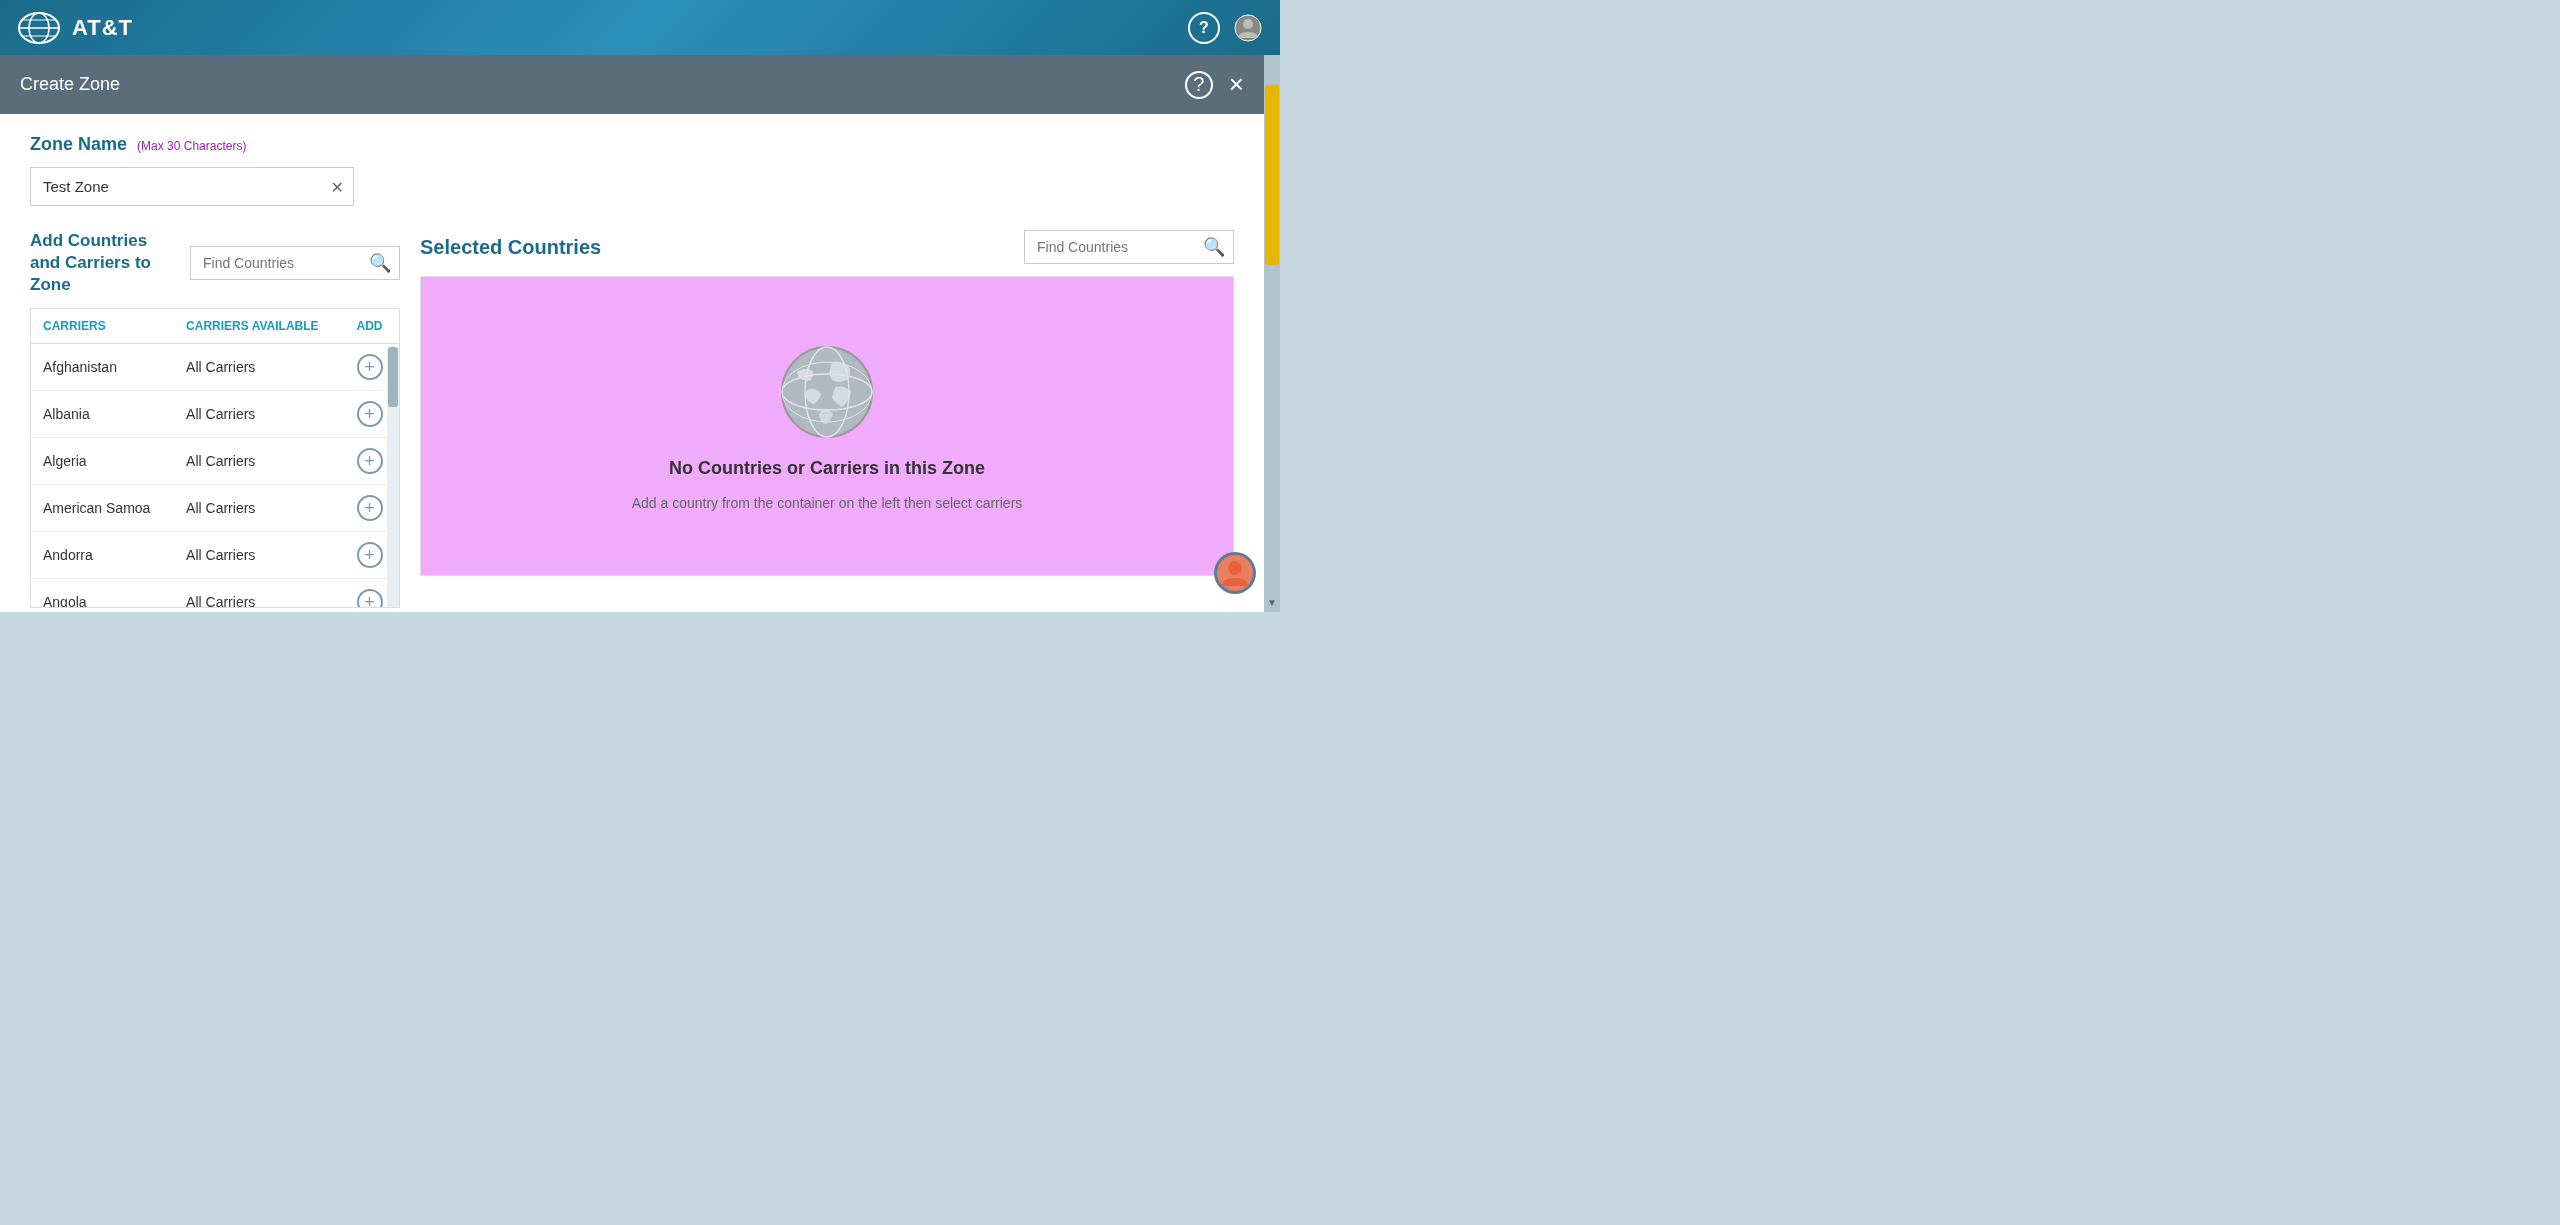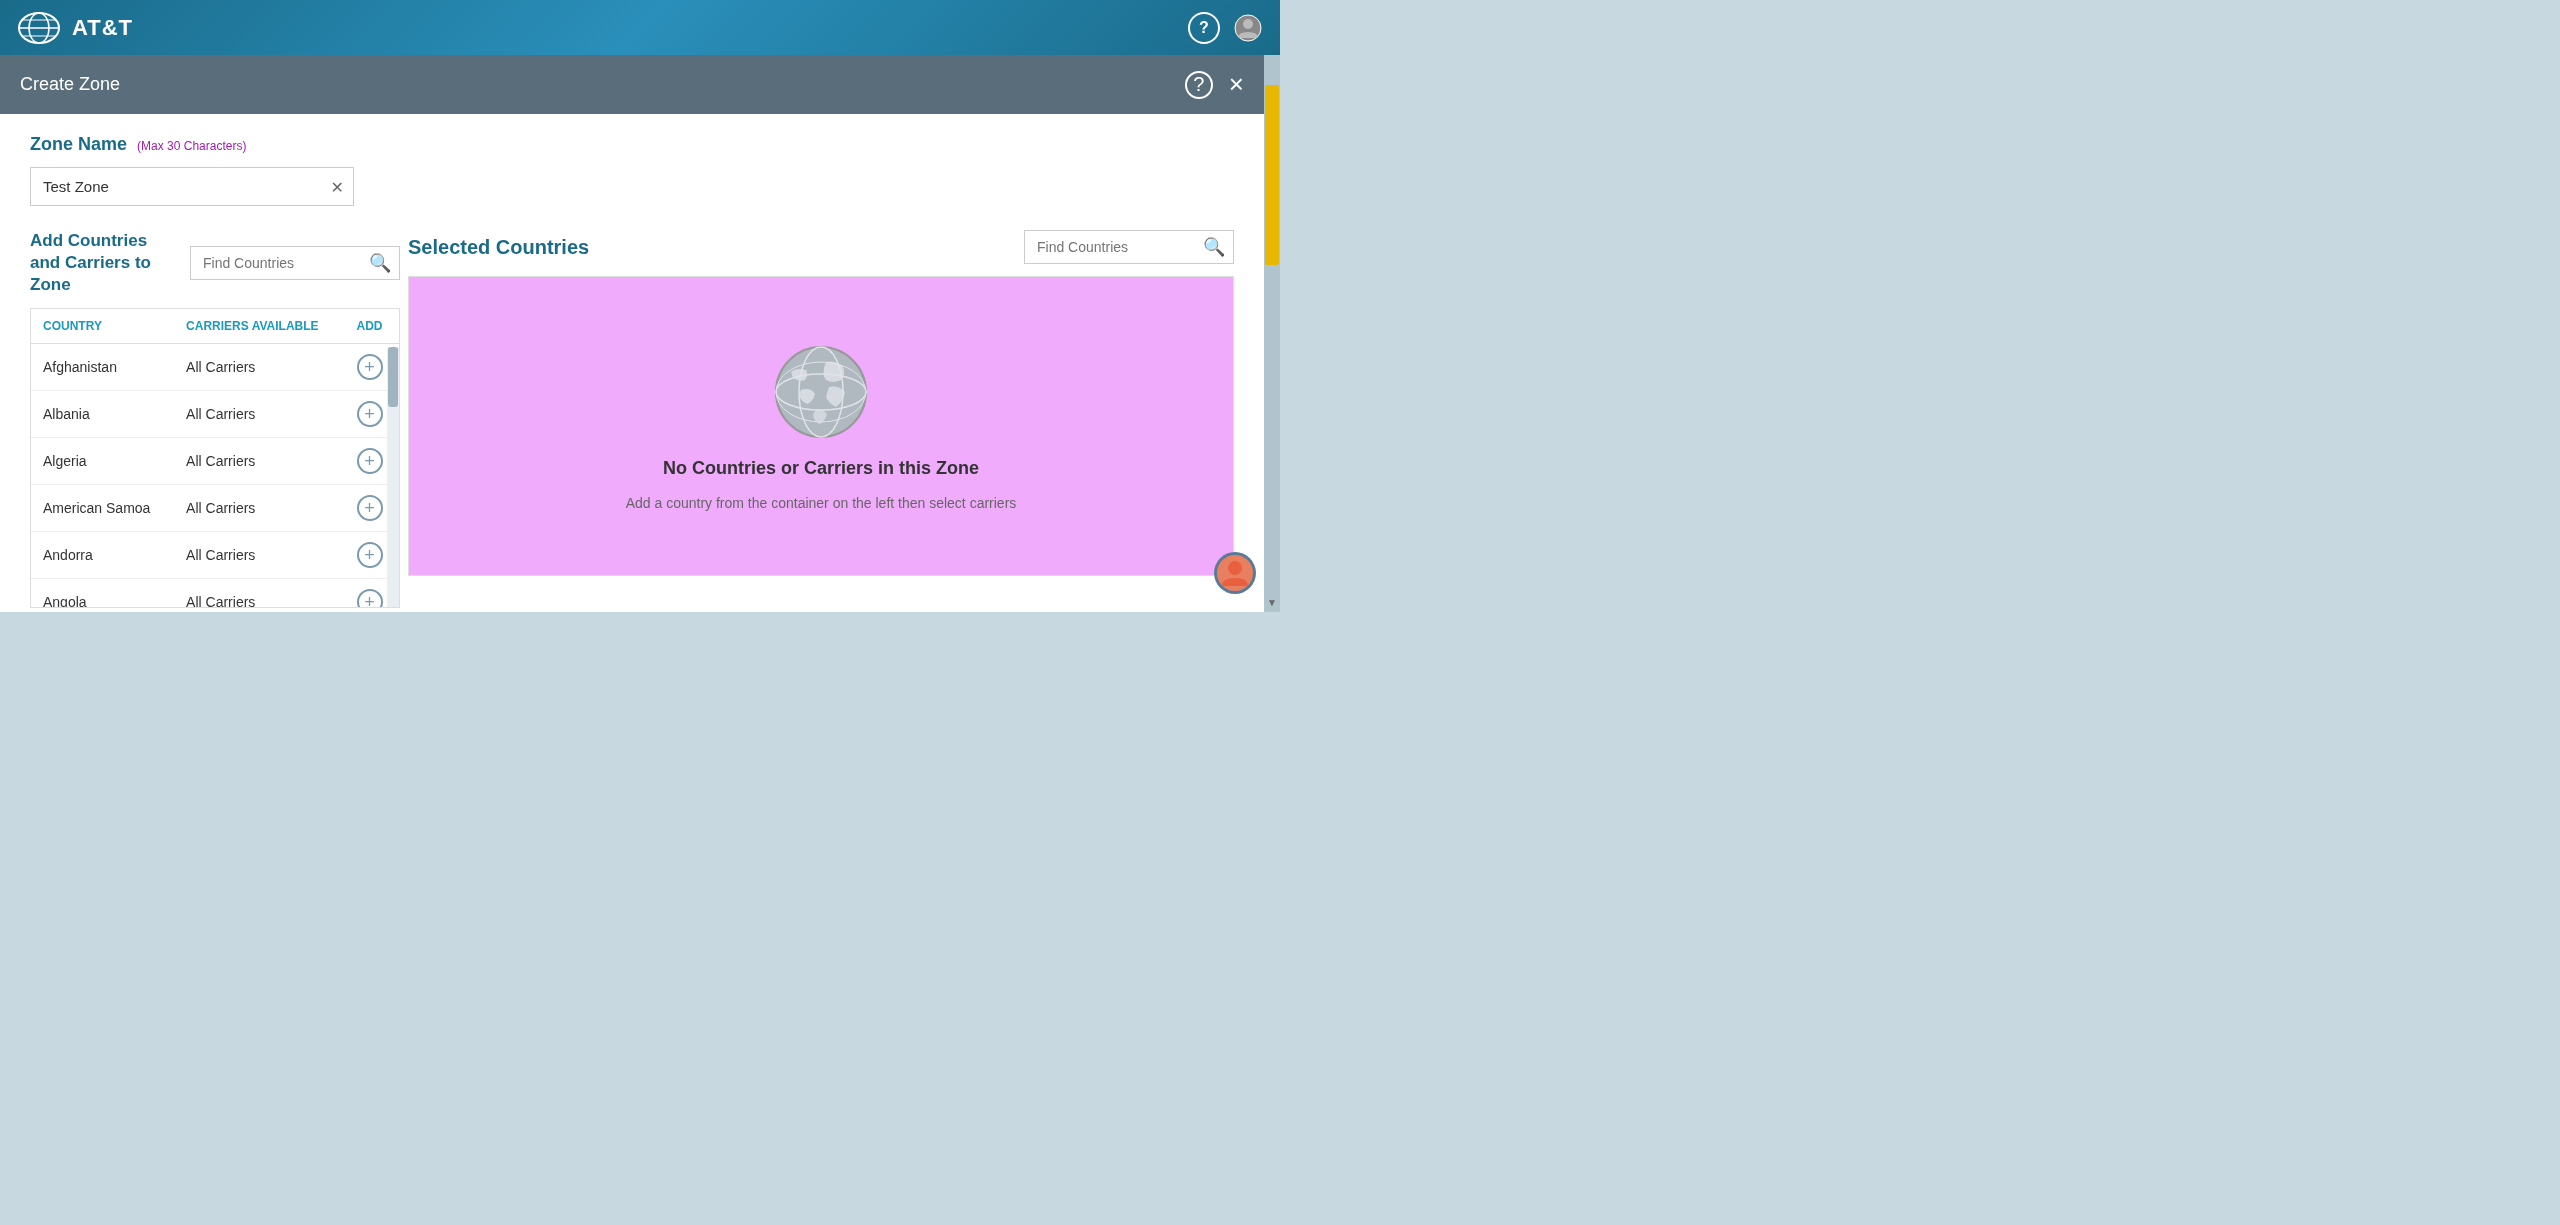--- a/index.html
+++ b/index.html
@@ -166,21 +166,21 @@
       top: 50%;
       transform: translateY(-50%);
       color: #666;
       font-size: 16px;
       cursor: pointer;
     }
 
     
     .countries-section {
       display: flex;
-      gap: 8px;
+      gap: 20px;
       align-items: flex-start;
     }
 
     
     .left-panel {
       flex: 0 0 370px;
     }
     .left-panel-header {
       display: flex;
       align-items: center;
@@ -480,21 +480,21 @@
           <div class="find-countries-wrap">
             <input class="find-countries-input" type="text" placeholder="Find Countries" style="">
             <span class="find-countries-icon">🔍</span>
           </div>
         </div>
 
         <div class="countries-table-wrap">
           <table class="countries-table">
             <thead>
               <tr>
-                <th>COUNTRY</th>
+                <th>CARRIERS</th>
                 <th>CARRIERS AVAILABLE</th>
                 <th>ADD</th>
               </tr>
             </thead>
             <tbody id="countries-tbody">
             <tr>
       <td>Afghanistan</td>
       <td>All Carriers</td>
       <td>
         <button class="add-btn">+</button>

